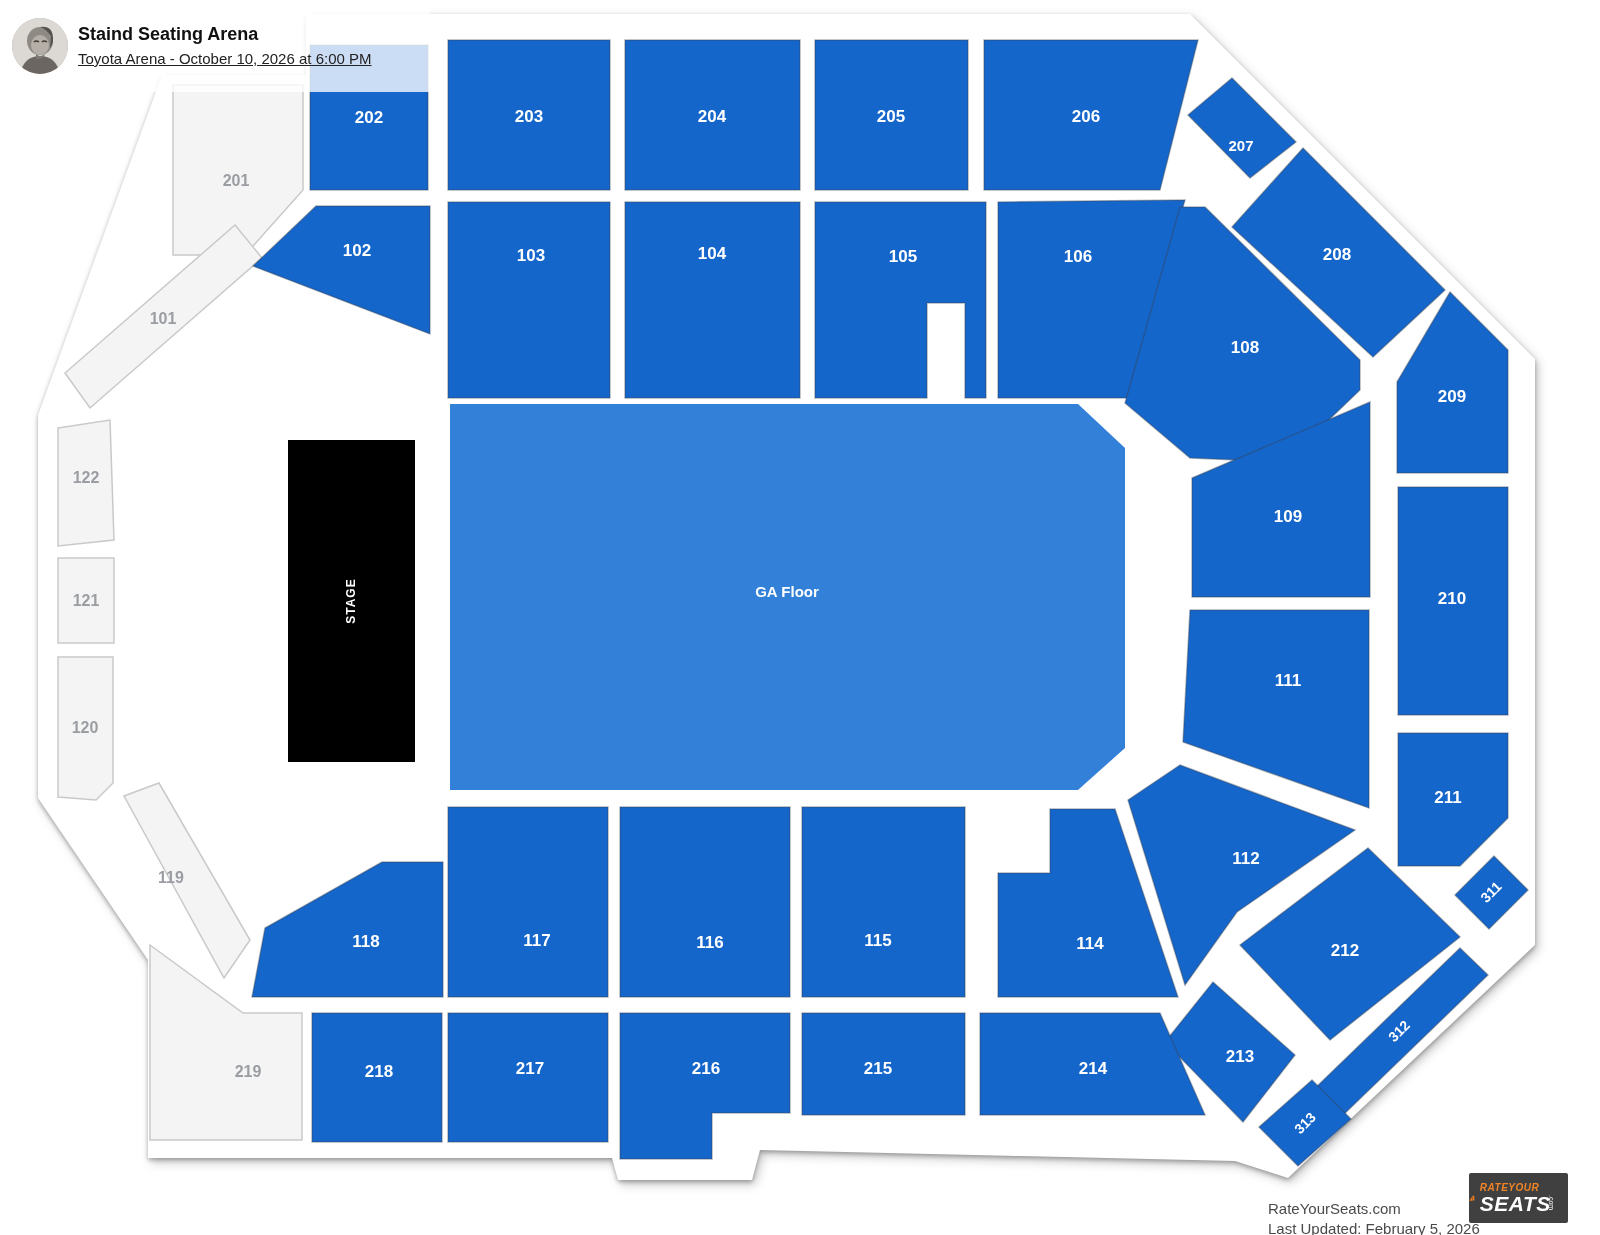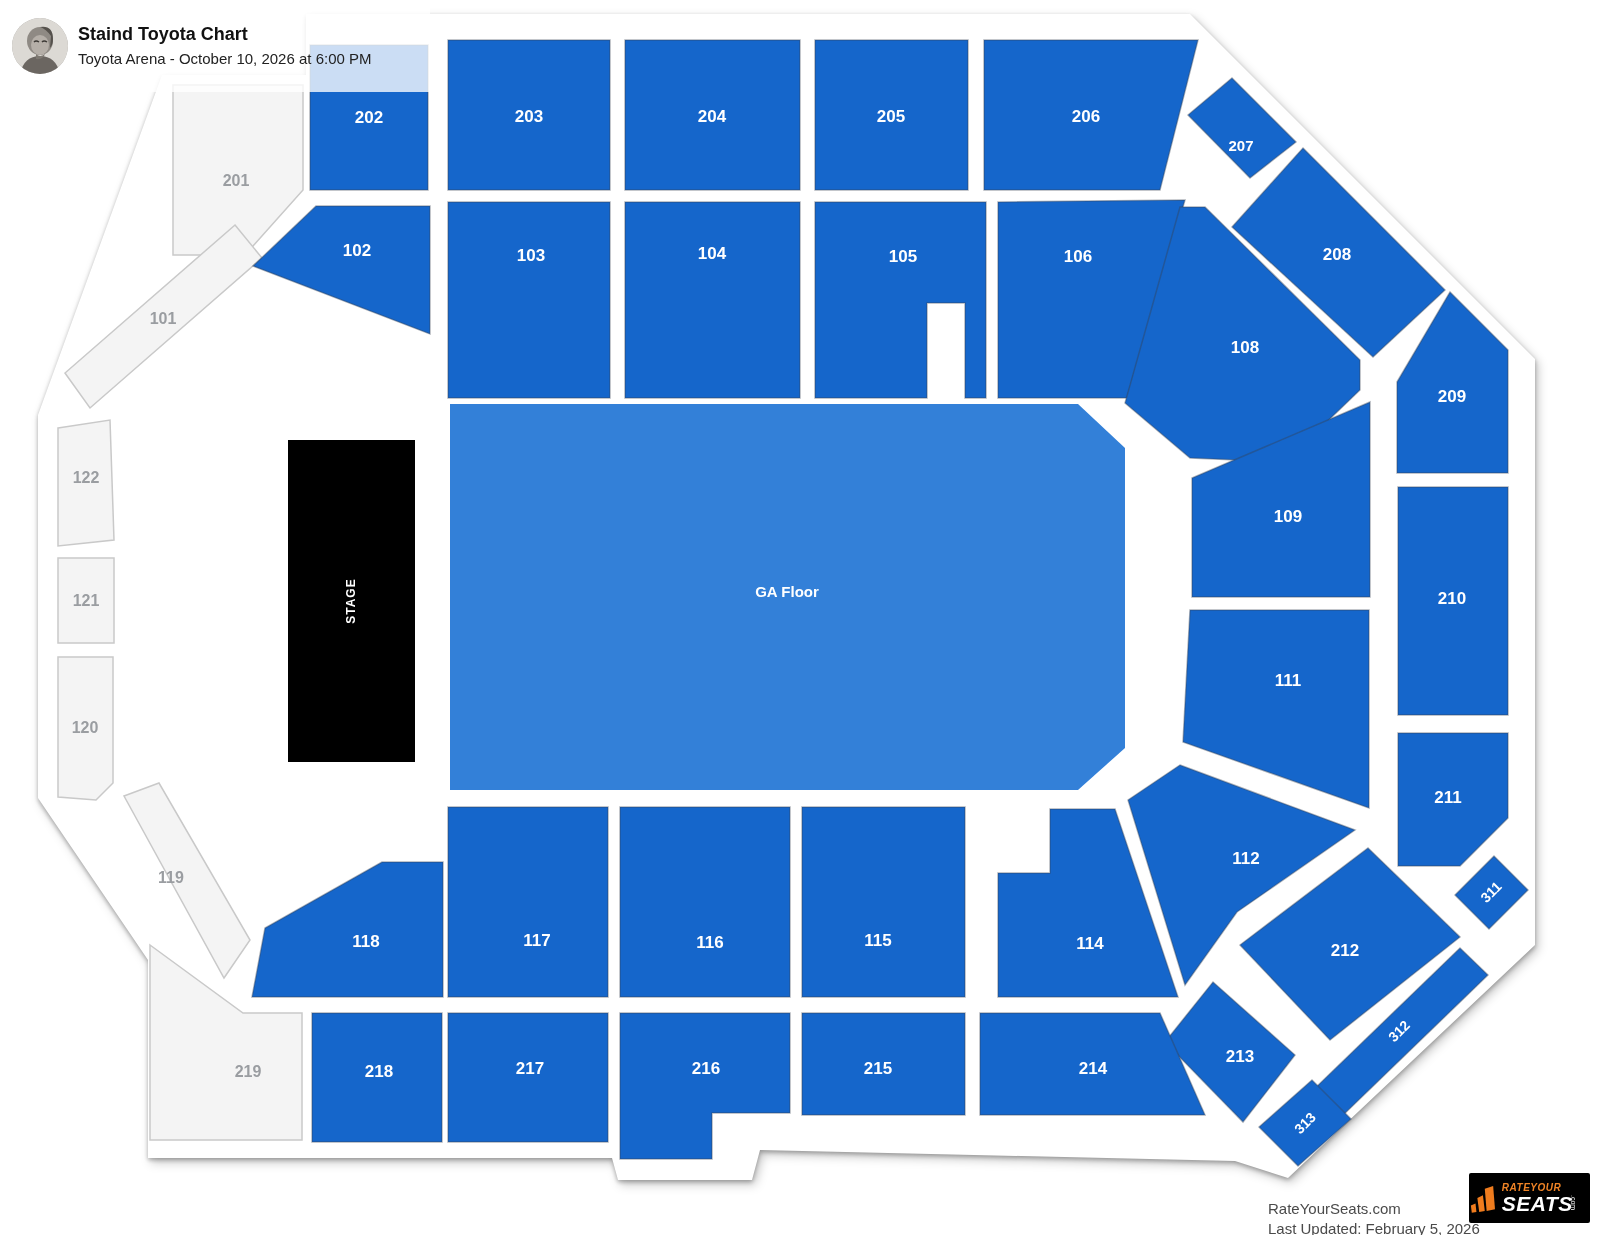--- a/index.html
+++ b/index.html
@@ -12,25 +12,25 @@
   polygon.section{cursor:pointer;}
   polygon.section.unavail{cursor:default;}
 
   
   .header{position:absolute; left:0; top:0; width:430px; height:92px;
           background:rgba(255,255,255,0.78); z-index:5; display:flex; align-items:center;}
   .avatar{width:56px; height:56px; border-radius:50%; margin:0 10px 0 12px; overflow:hidden; flex:0 0 auto;
           background:#d9d6d1; box-shadow:0 0 0 1px rgba(0,0,0,.15) inset;}
   .htext{line-height:1.25;}
   .title{font-size:18px; font-weight:bold; color:#111111; margin:0 0 4px 0;}
-  .subtitle{font-size:15px; color:#222222;}
+  .subtitle{font-size:15px; color:#222222;text-decoration:underline;}
 
   
   .credit{position:absolute; left:1268px; top:1162px; font-size:15px; color:#4a4a4a; line-height:20px; z-index:5;margin-top:37px;}
-  .logo{position:absolute; left:1469px; top:1173px; width:121px; height:50px; background:#000000; border-radius:2px;
+  .logo{position:absolute; left:1469px; top:1173px; width:99px; height:50px; background:#404040; border-radius:2px;
         display:flex; align-items:center; justify-content:center; z-index:6;}
   .logo-icon{margin-right:5px;}
   .logo-text{display:flex; flex-direction:column; line-height:1;}
   .logo-top{font-size:10px; font-weight:bold; font-style:italic; color:#f08426; letter-spacing:.5px;}
   .logo-main-row{display:flex; align-items:flex-start;}
   .logo-main{font-size:21px; font-weight:bold; font-style:italic; color:#ffffff; letter-spacing:.5px;}
   .logo-com{font-size:7px; color:#ffffff; transform:rotate(90deg) translate(2px,-2px); transform-origin:left top; display:inline-block; margin-left:2px;}
 </style>
 </head>
 <body>
@@ -133,21 +133,21 @@
       <circle cx="28" cy="28" r="28" fill="#dcd9d4"></circle>
       <ellipse cx="28" cy="23" rx="13" ry="14" fill="#8f8a84"></ellipse>
       <path d="M28 9 q13 -2 13 12 q0 6 -3 9 l1 -12 q-5 -7 -11 -9 z" fill="#55514c"></path>
       <path d="M8 56 q4 -18 20 -18 q16 0 20 18 z" fill="#6b6661"></path>
       <ellipse cx="28" cy="27" rx="9" ry="10" fill="#b5afa8"></ellipse>
       <path d="M22 24 q2 -2 5 0 M30 24 q2 -2 5 0" stroke="#3d3a36" stroke-width="1.5" fill="none"></path>
       <path d="M24 36 q4 4 9 0 q-2 6 -9 5 z" fill="#7d7871"></path>
     </svg>
   </div>
   <div class="htext">
-    <div class="title">Staind Toyota Chart</div>
+    <div class="title">Staind Seating Arena</div>
     <div class="subtitle">Toyota Arena - October 10, 2026 at 6:00 PM</div>
   </div>
 </div>
 
 <div class="credit">
   <div>RateYourSeats.com</div>
   <div>Last Updated: February 5, 2026</div>
 </div>
 
 <div class="logo">

